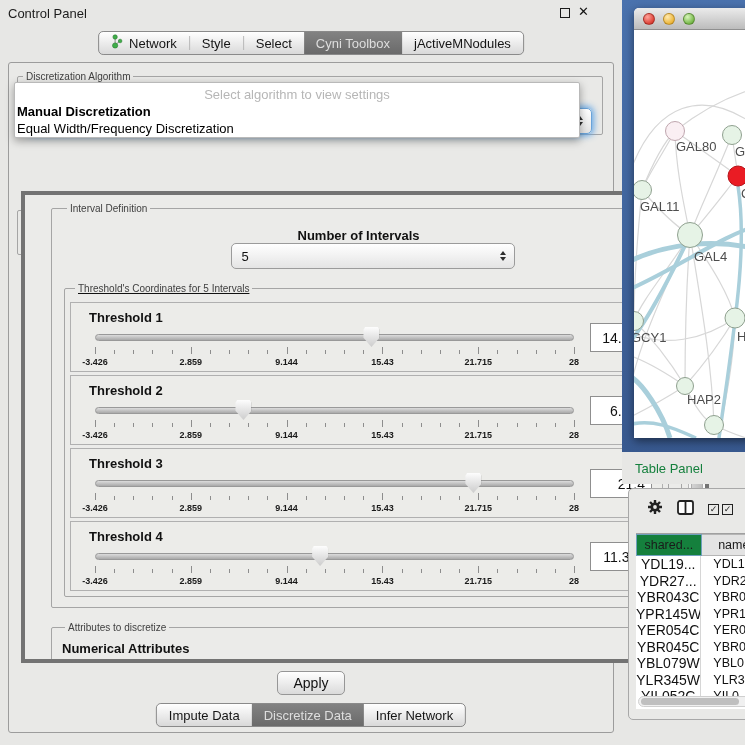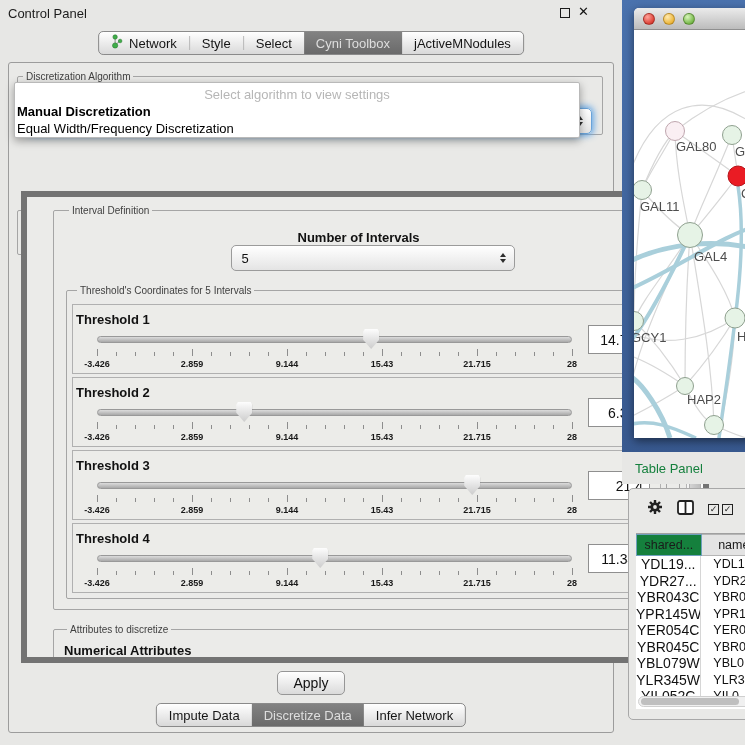--- a/index.html
+++ b/index.html
@@ -44,35 +44,35 @@
     box-shadow:0 0 6px 2px rgba(92,163,230,.9);border-color:#69a3d9;}
 
   .popup{position:absolute;left:5px;top:19px;width:566px;height:56px;z-index:6;background:#fff;
     border:1px solid #b9b9b9;border-radius:2px;box-shadow:0 3px 9px rgba(0,0,0,.35);padding-top:3px;}
   .popup-hint{text-align:center;color:#b6b6b6;font-size:13px;height:17px;line-height:17px;}
   .popup-item{font-size:13px;height:17px;line-height:17px;padding-left:2px;color:#000;}
 
   .td-grp{position:absolute;left:8px;top:78px;width:586px;height:50px;}
   .td-combo{position:absolute;left:10px;right:10px;top:13px;}
 
-  .scrollpane{position:absolute;left:12px;top:128px;width:688px;height:472px;border:6px solid #737373;
+  .scrollpane{position:absolute;left:12px;top:128px;width:688px;height:472px;border:4px solid #737373;
     background:#ebebe9;display:flex;}
   .scroll-content{flex:1;padding:8px 6px 0 26px;overflow:hidden;}
   .vscroll{width:17px;border-left:1px solid #b5b5b5;background:linear-gradient(to right,#f3f3f3,#fcfcfc);position:relative;}
   .vthumb{position:absolute;left:2px;right:2px;top:12px;height:352px;border:1px solid #aeaeae;
     border-radius:7px;background:linear-gradient(to right,#d3d3d3,#bdbdbd);}
 
   .interval-grp{padding:8px 10px 10px 10px;}
   .ni-row{display:flex;align-items:center;margin:6px 0 2px 12px;flex-direction:column;}
   .ni-label{font-size:13px;width:150px;}
   .ni-combo{width:284px;}
-  .thr-grp{margin:14px 2px 0 2px;padding:8px 5px 2px 5px;}
+  .thr-grp{margin:14px 2px 0 2px;padding:8px 5px 2px 5px;text-decoration:underline;}
 
   .thr-panel{position:relative;height:70px;border:1px solid #b0b0b0;background:#ecece9;margin-bottom:3px;}
-  .thr-title{position:absolute;left:3px;top:7px;font-size:13px;}
+  .thr-title{position:absolute;left:18px;top:7px;font-size:13px;}
   .slider{position:absolute;left:24px;right:88px;top:28px;height:36px;}
   .track{position:absolute;left:0;right:0;top:3px;height:7px;border:1px solid #999;border-radius:5px;
     background:linear-gradient(#dcdcdc,#a9a9a9);}
   .thumb{position:absolute;top:-4px;width:16px;height:20px;background:linear-gradient(#fdfdfd,#cccccc);
     clip-path:polygon(10% 0,90% 0,100% 14%,100% 54%,50% 100%,0 54%,0 14%);filter:drop-shadow(0 0 1px #777);}
   .ticks{position:absolute;left:0;right:0;top:16px;height:8px;}
   .tick{position:absolute;width:1px;height:4px;background:#8d8d8d;top:3px;}
   .tick.major{height:7px;top:0;}
   .tlabels{position:absolute;left:0;right:0;top:26px;height:10px;}
   .tlab{position:absolute;transform:translateX(-50%);font-size:9px;font-weight:bold;color:#191919;white-space:nowrap;}

